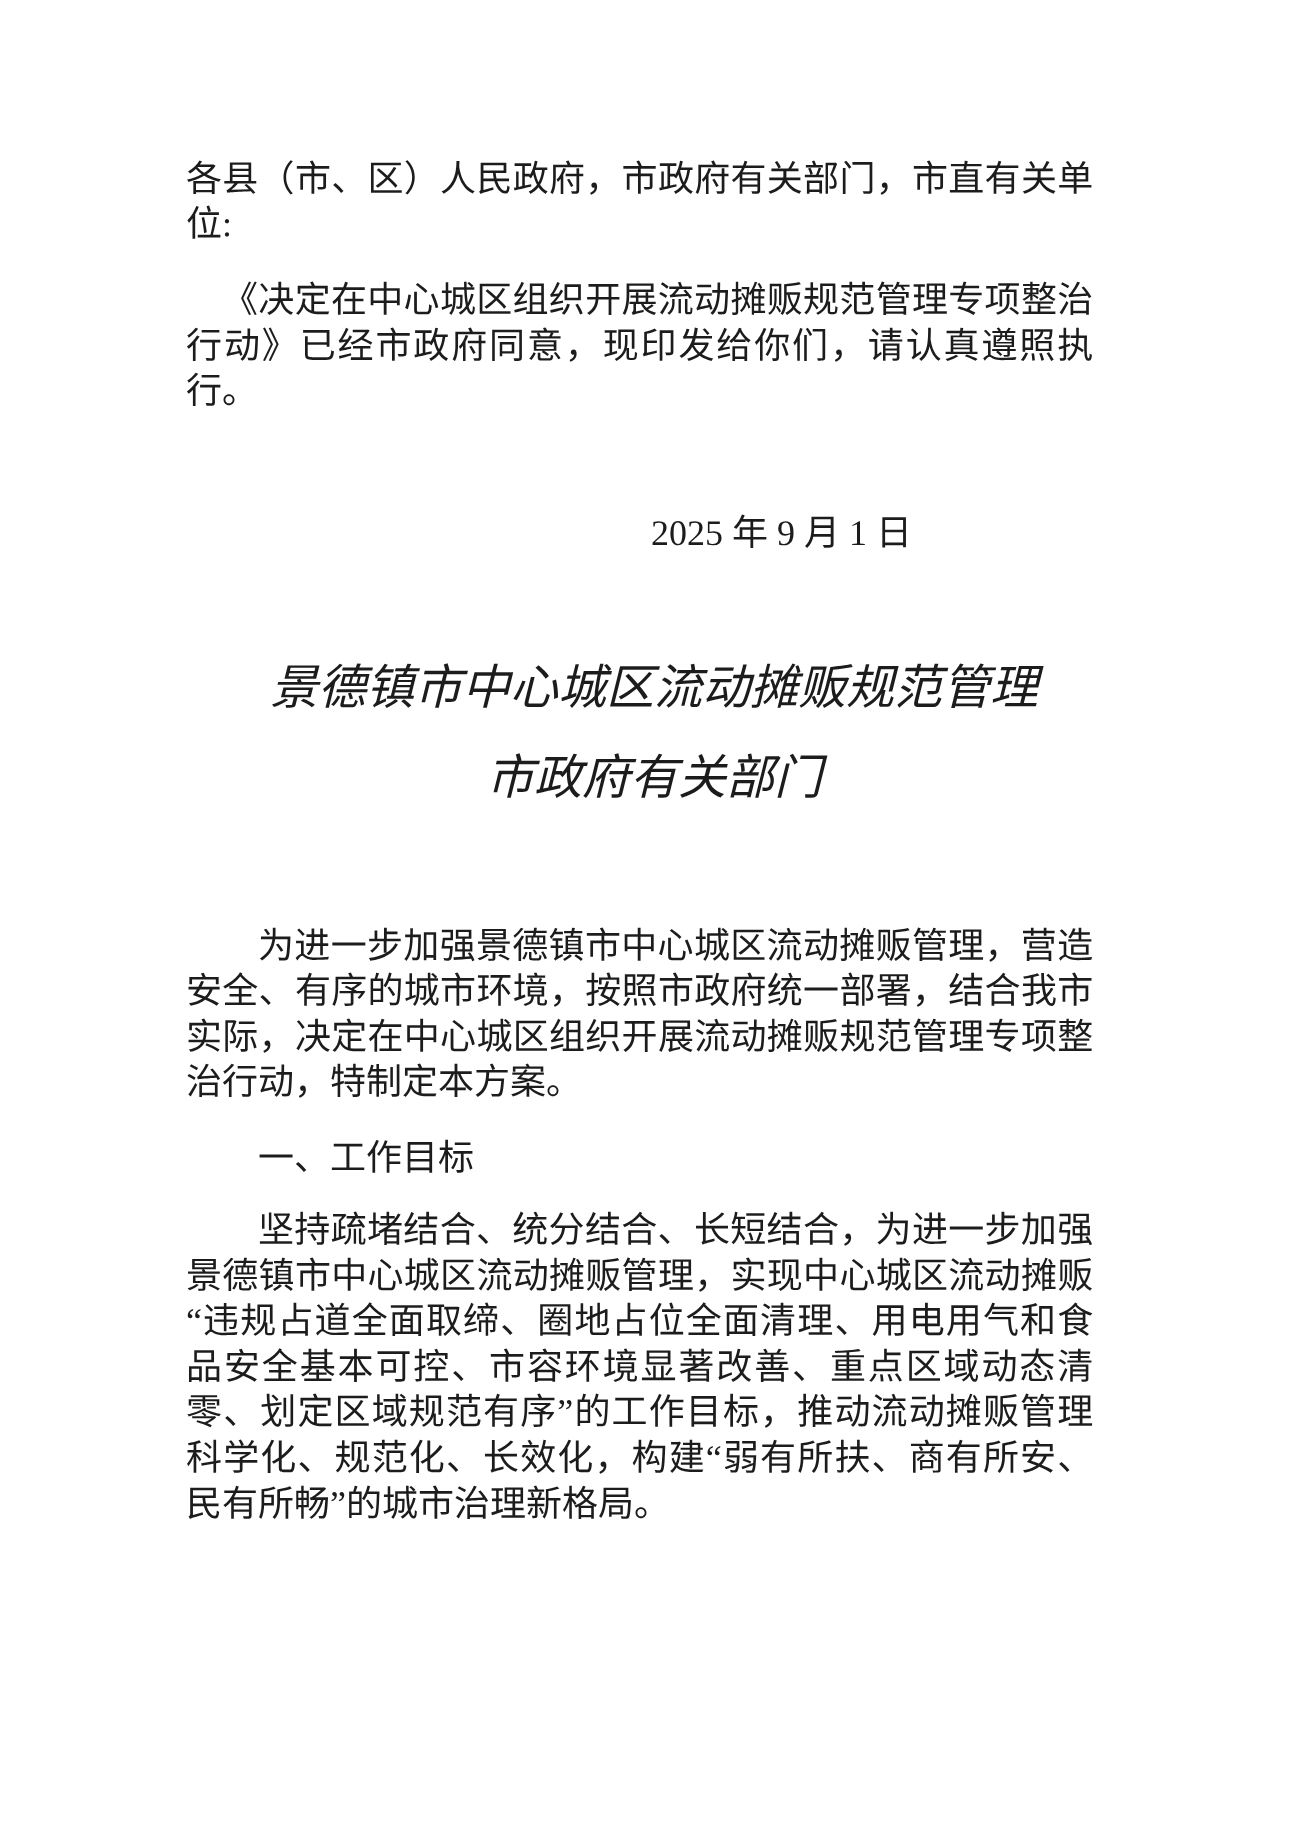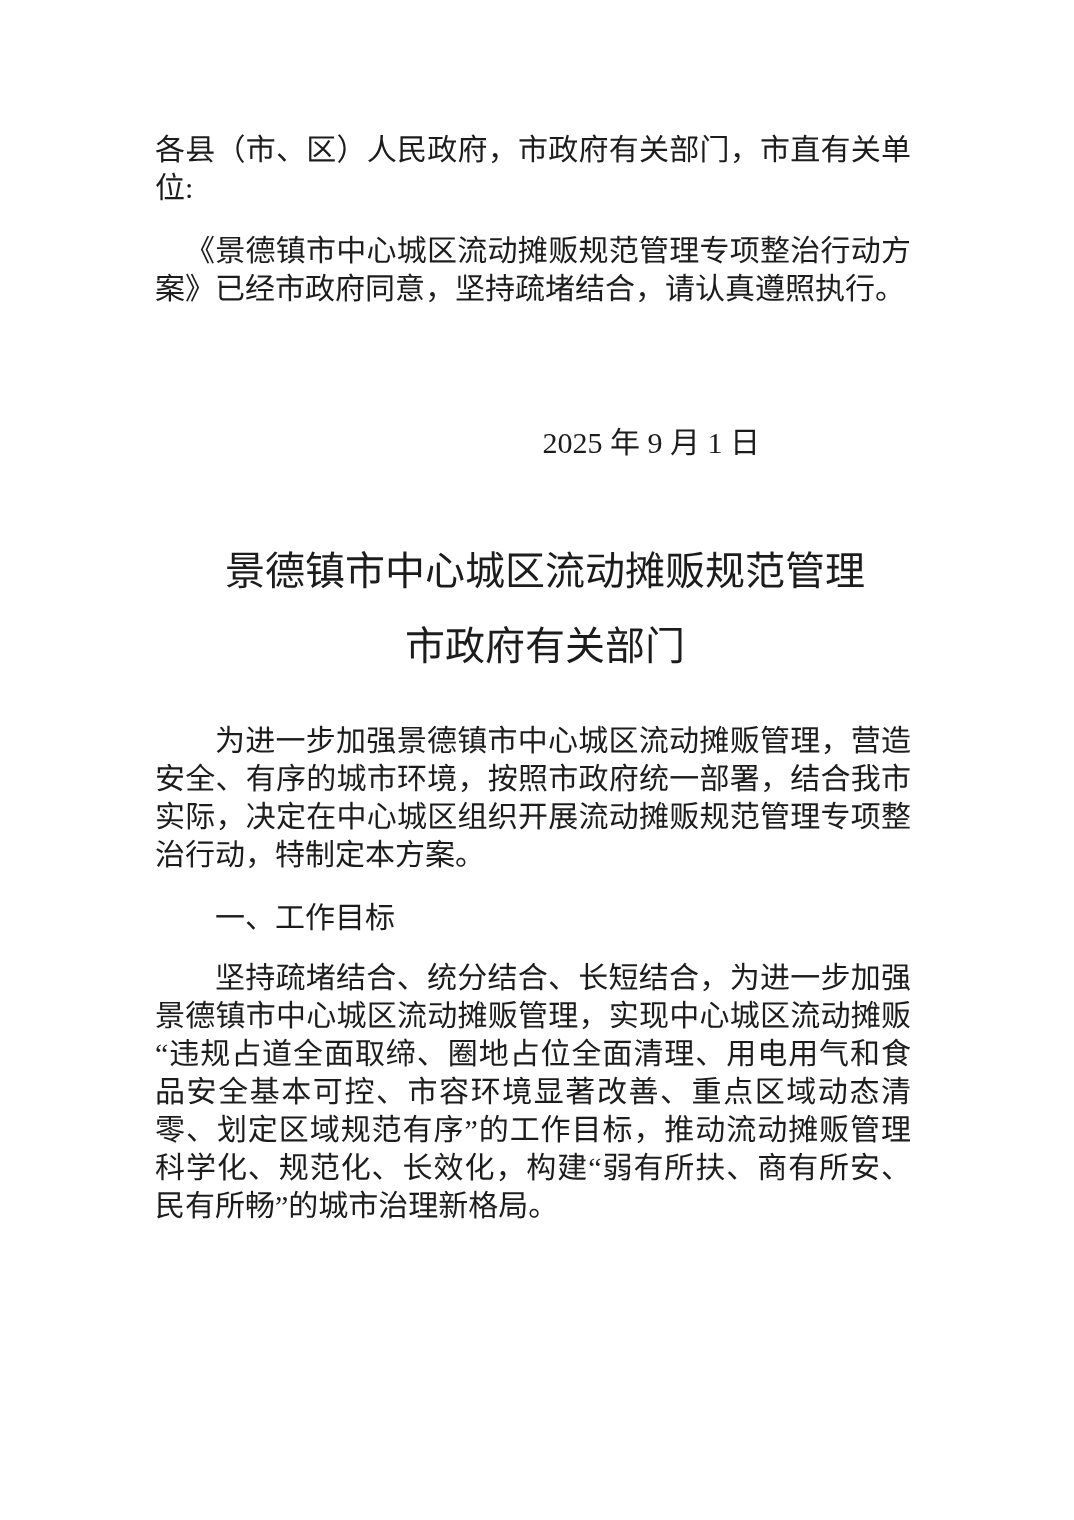--- a/index.html
+++ b/index.html
@@ -27,58 +27,59 @@
     word-break: break-all;
   }
   .addressee {
     margin-top: 0;
   }
   .notice {
     margin-top: 25px;
     text-indent: 1em;
   }
   .date-line {
-    margin-top: 116px;
+    margin-top: 80px;
     text-align: right;
     padding-right: 151px;
   }
   .disclosure {
     margin-top: 23px;
   }
   .doc-title {
     margin: 72px 0 0 24px;
     font-size: 40px;
     line-height: 75px;
     font-weight: normal;
     text-align: center;
   }
   .doc-title .title-line {
     display: block;
+    font-style: italic;
   }
   .intro {
-    margin-top: 38px;
+    margin-top: 84px;
     text-indent: 2em;
   }
   .section-heading {
     margin-top: 25px;
     text-indent: 2em;
   }
   .goals {
     margin-top: 22px;
     text-indent: 2em;
   }
 </style>
 </head>
 <body>
 
 <div class="page">
 
   <p class="para addressee">各县（市、区）人民政府，市政府有关部门，市直有关单位:</p>
 
-  <p class="para notice">《景德镇市中心城区流动摊贩规范管理专项整治行动方案》已经市政府同意，坚持疏堵结合，请认真遵照执行。</p>
+  <p class="para notice">《决定在中心城区组织开展流动摊贩规范管理专项整治行动》已经市政府同意，现印发给你们，请认真遵照执行。</p>
 
   <p class="para date-line">2025 年 9 月 1 日</p>
 
 
   <h1 class="doc-title">
     <span class="title-line">景德镇市中心城区流动摊贩规范管理</span>
     <span class="title-line">市政府有关部门</span>
   </h1>
 
   <p class="para intro">为进一步加强景德镇市中心城区流动摊贩管理，营造安全、有序的城市环境，按照市政府统一部署，结合我市实际，决定在中心城区组织开展流动摊贩规范管理专项整治行动，特制定本方案。</p>

